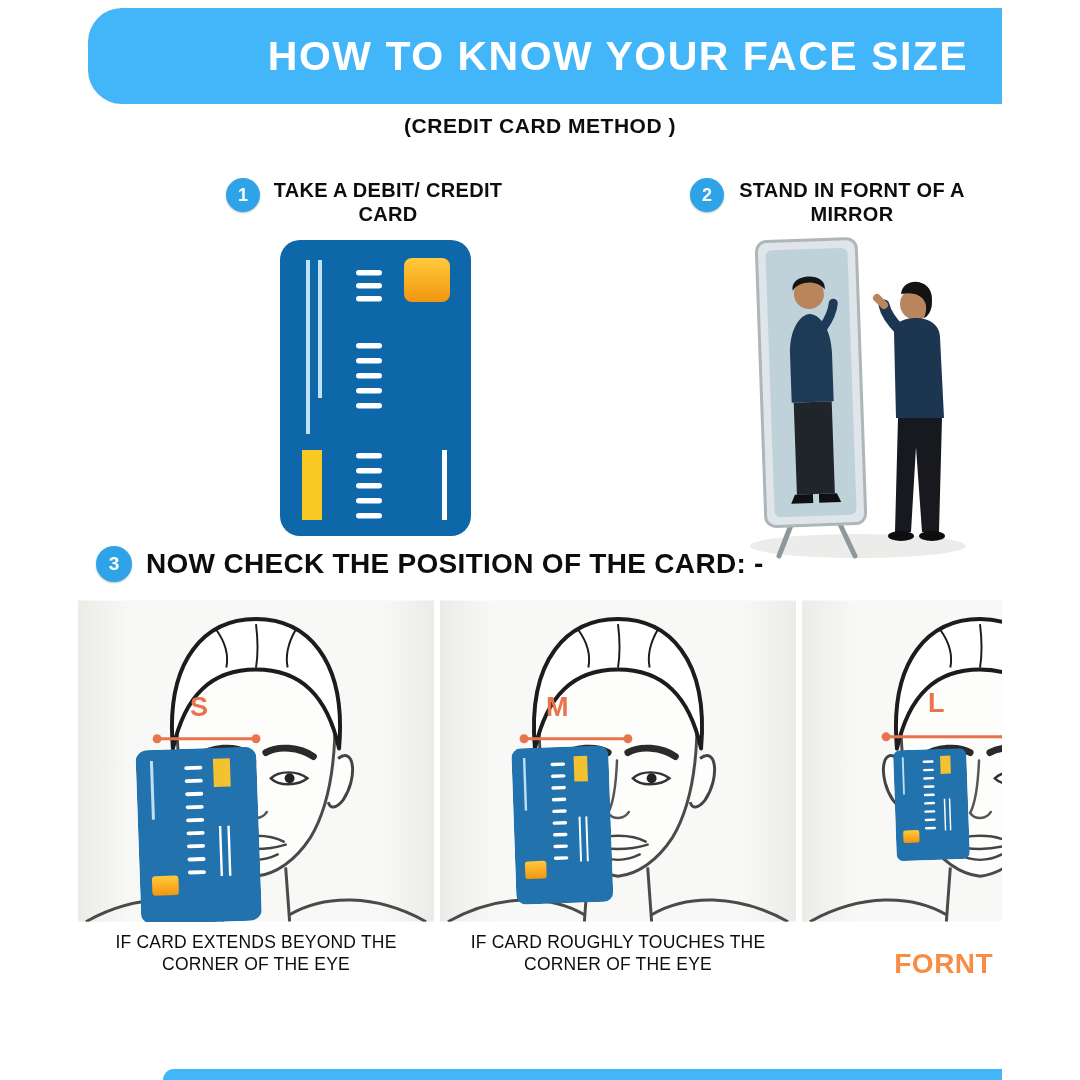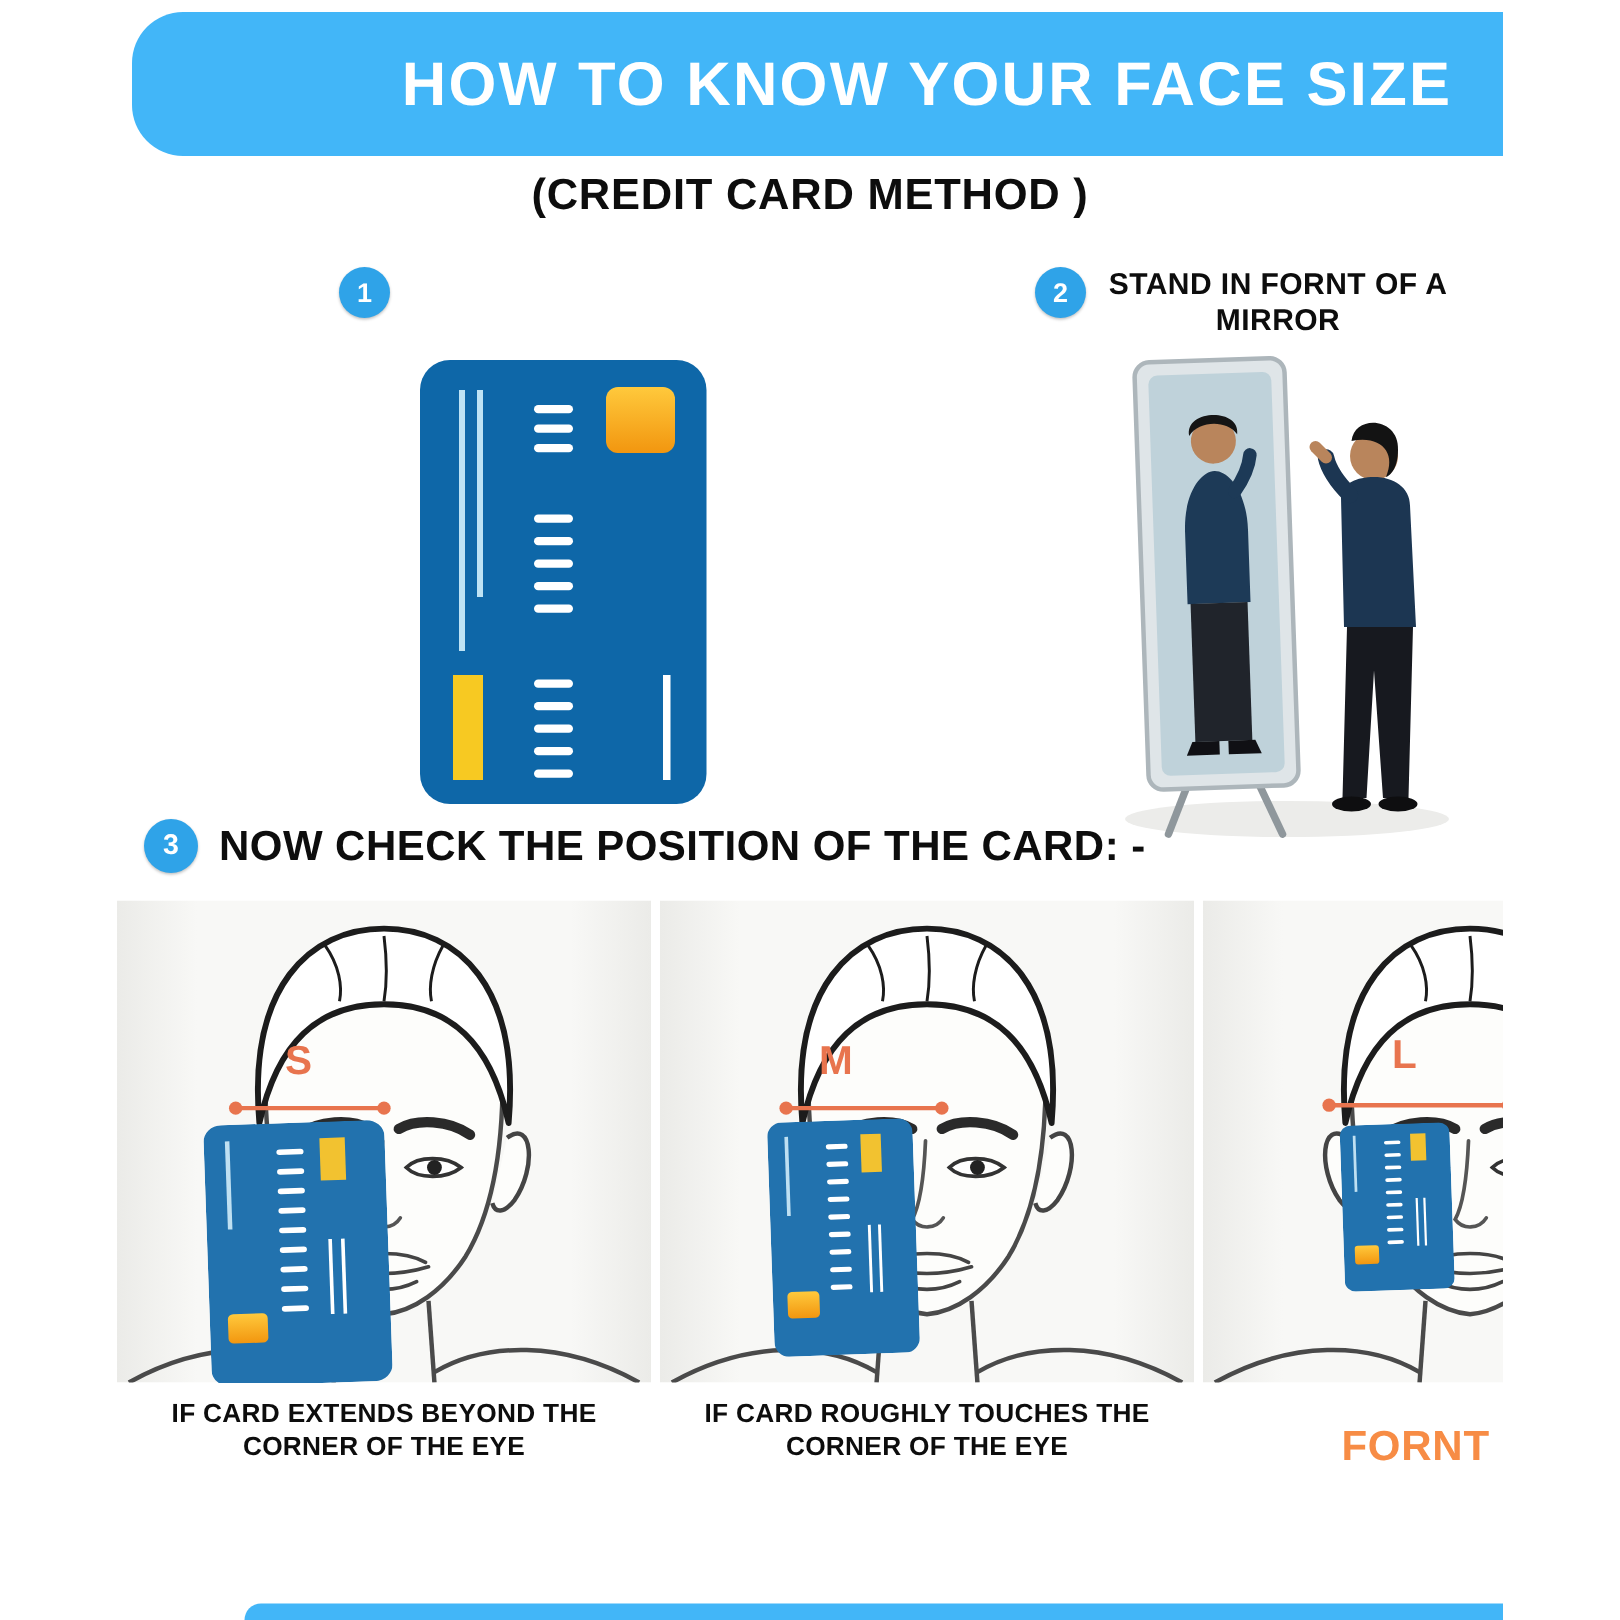--- a/index.html
+++ b/index.html
@@ -12,21 +12,21 @@
   .banner{
     position:absolute;left:10px;top:8px;width:1060px;height:96px;
     background:#42B6F8;border-radius:34px;
     display:flex;align-items:center;justify-content:center;
   }
   .banner h1{
     margin:0;color:#ffffff;font-size:41px;font-weight:bold;letter-spacing:1.5px;
   }
   .subtitle{
     position:absolute;top:114px;left:0;width:100%;
-    text-align:center;font-size:29px;font-weight:bold;color:#0d0d0d;letter-spacing:.5px;
+    text-align:center;font-size:21px;font-weight:bold;color:#0d0d0d;letter-spacing:.5px;
   }
   
   .badge{
     display:flex;align-items:center;justify-content:center;
     width:34px;height:34px;border-radius:50%;flex:0 0 34px;
     background:#2FA3E8;color:#fff;font-size:18px;font-weight:bold;
     box-shadow:0 1px 2px rgba(0,0,0,.25);
   }
   .step-header{position:absolute;display:flex;gap:10px;align-items:flex-start;}
   .step1-header{left:148px;top:178px;width:300px;}
@@ -51,21 +51,21 @@
   .panel{position:relative;width:356px;display:flex;flex-direction:column;align-items:center;}
   .face-wrap{position:relative;width:356px;height:322px;}
   .face-svg{display:block;width:356px;height:322px;}
   .letter{
     position:absolute;font-size:27px;font-weight:bold;color:#E8744E;letter-spacing:1px;
   }
   .panel-1 .letter{left:112px;top:92px;}
   .panel-2 .letter{left:106px;top:92px;}
   .panel-3 .letter{left:126px;top:88px;}
   .caption{
-    margin-top:10px;font-size:17.5px;font-weight:bold;text-align:center;
+    margin-top:10px;font-size:17.5px;font-weight:normal;text-align:center;
     line-height:1.25;color:#0d0d0d;letter-spacing:.2px;
   }
   .panel-1 .caption{max-width:345px;}
   .panel-2 .caption{max-width:300px;}
   .panel-3 .caption{max-width:285px;}
   .size-label{
     margin-top:26px;font-size:28px;font-weight:bold;color:#F78C45;
     text-align:center;letter-spacing:.5px;
   }
   
@@ -147,20 +147,21 @@
 
 <div class="canvas">
 
   <div class="banner">
     <h1>HOW TO KNOW YOUR FACE SIZE</h1>
   </div>
   <div class="subtitle">(CREDIT CARD METHOD )</div>
 
   <div class="step-header step1-header">
     <span class="badge">1</span>
+    <span class="step-label">TAKE A DEBIT/ CREDIT CARD</span>
   </div>
   <svg class="card-illustration" viewBox="0 0 195 300">
     <rect x="2" y="2" width="191" height="296" rx="20" fill="#0E67A8"></rect>
     <line x1="30" y1="22" x2="30" y2="196" stroke="#BEE3F5" stroke-width="4"></line>
     <line x1="42" y1="22" x2="42" y2="160" stroke="#BEE3F5" stroke-width="4"></line>
     <rect x="126" y="20" width="46" height="44" rx="8" fill="url(#chipGrad)"></rect>
     <rect x="78" y="32" width="26" height="5.5" rx="2.75" fill="#fff"></rect>
     <rect x="78" y="45" width="26" height="5.5" rx="2.75" fill="#fff"></rect>
     <rect x="78" y="58" width="26" height="5.5" rx="2.75" fill="#fff"></rect>
     <rect x="78" y="105" width="26" height="5.5" rx="2.75" fill="#fff"></rect>

